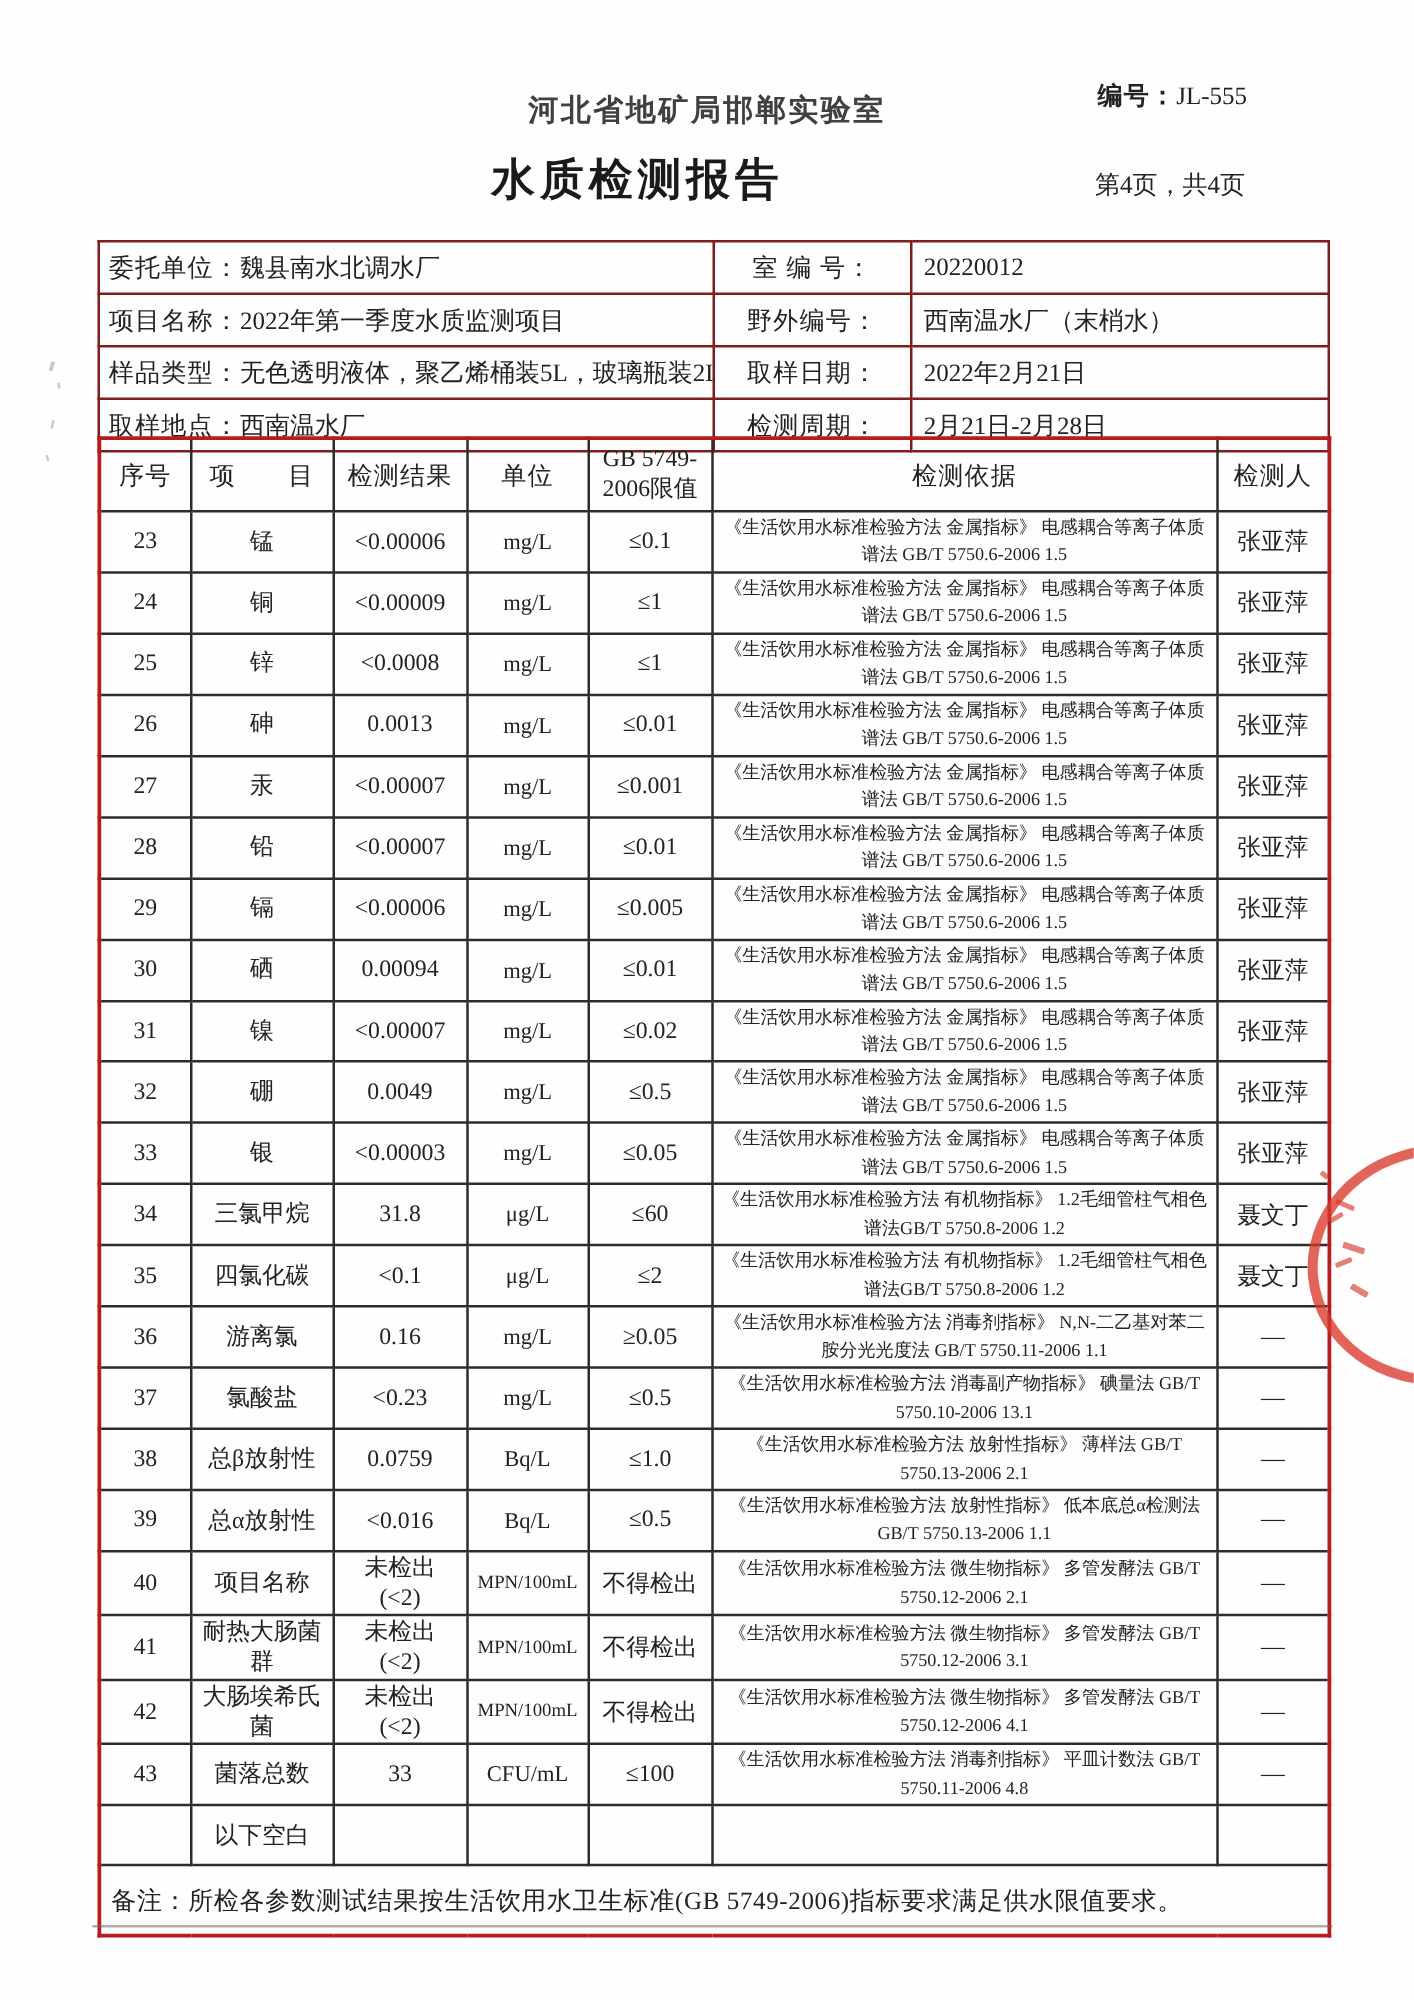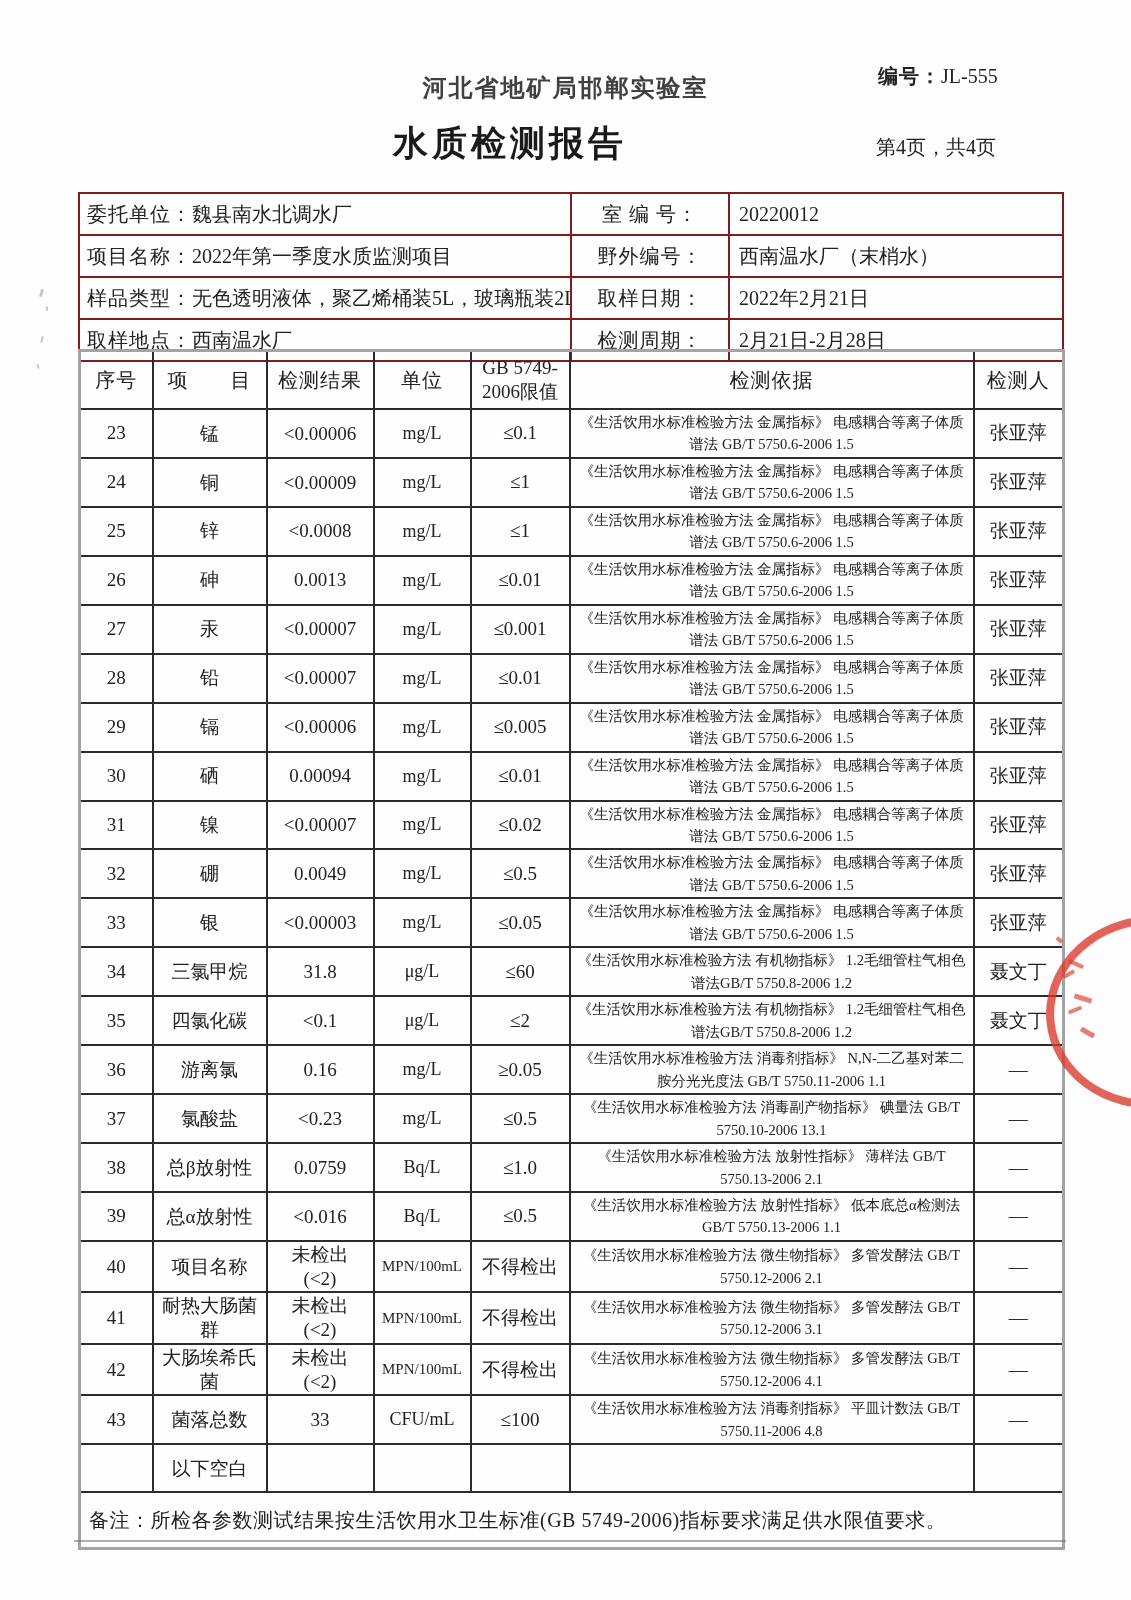--- a/index.html
+++ b/index.html
@@ -31,21 +31,21 @@
     border:2px solid #7f1d1d;height:38px;vertical-align:middle;
     font-size:20px;color:#222;overflow:hidden;white-space:nowrap;
   }
   .info-left{padding-left:7px;}
   .info-left .ilabel{letter-spacing:1px;}
   .info-mid{text-align:center;letter-spacing:1px;}
   .info-right{padding-left:9px;}
   
   .main-table{
     position:absolute;top:349px;left:78px;width:984px;table-layout:fixed;
-    border:3px solid #a3a3a3;
+    border:3px solid #b91c1c;
   }
   .main-table th,.main-table td{
     border:2px solid #2c2c2c;vertical-align:middle;text-align:center;
     font-weight:normal;color:#222;padding:1px 2px;
   }
   .main-table thead th{height:54px;font-size:20px;letter-spacing:1px;}
   .main-table thead th.h-limit{font-size:19px;white-space:pre-line;line-height:1.25;letter-spacing:0;}
   .main-table tbody tr{height:48px;}
   .cell-no{font-size:19px;}
   .cell-item{font-size:19px;line-height:1.25;padding:2px 6px;}

